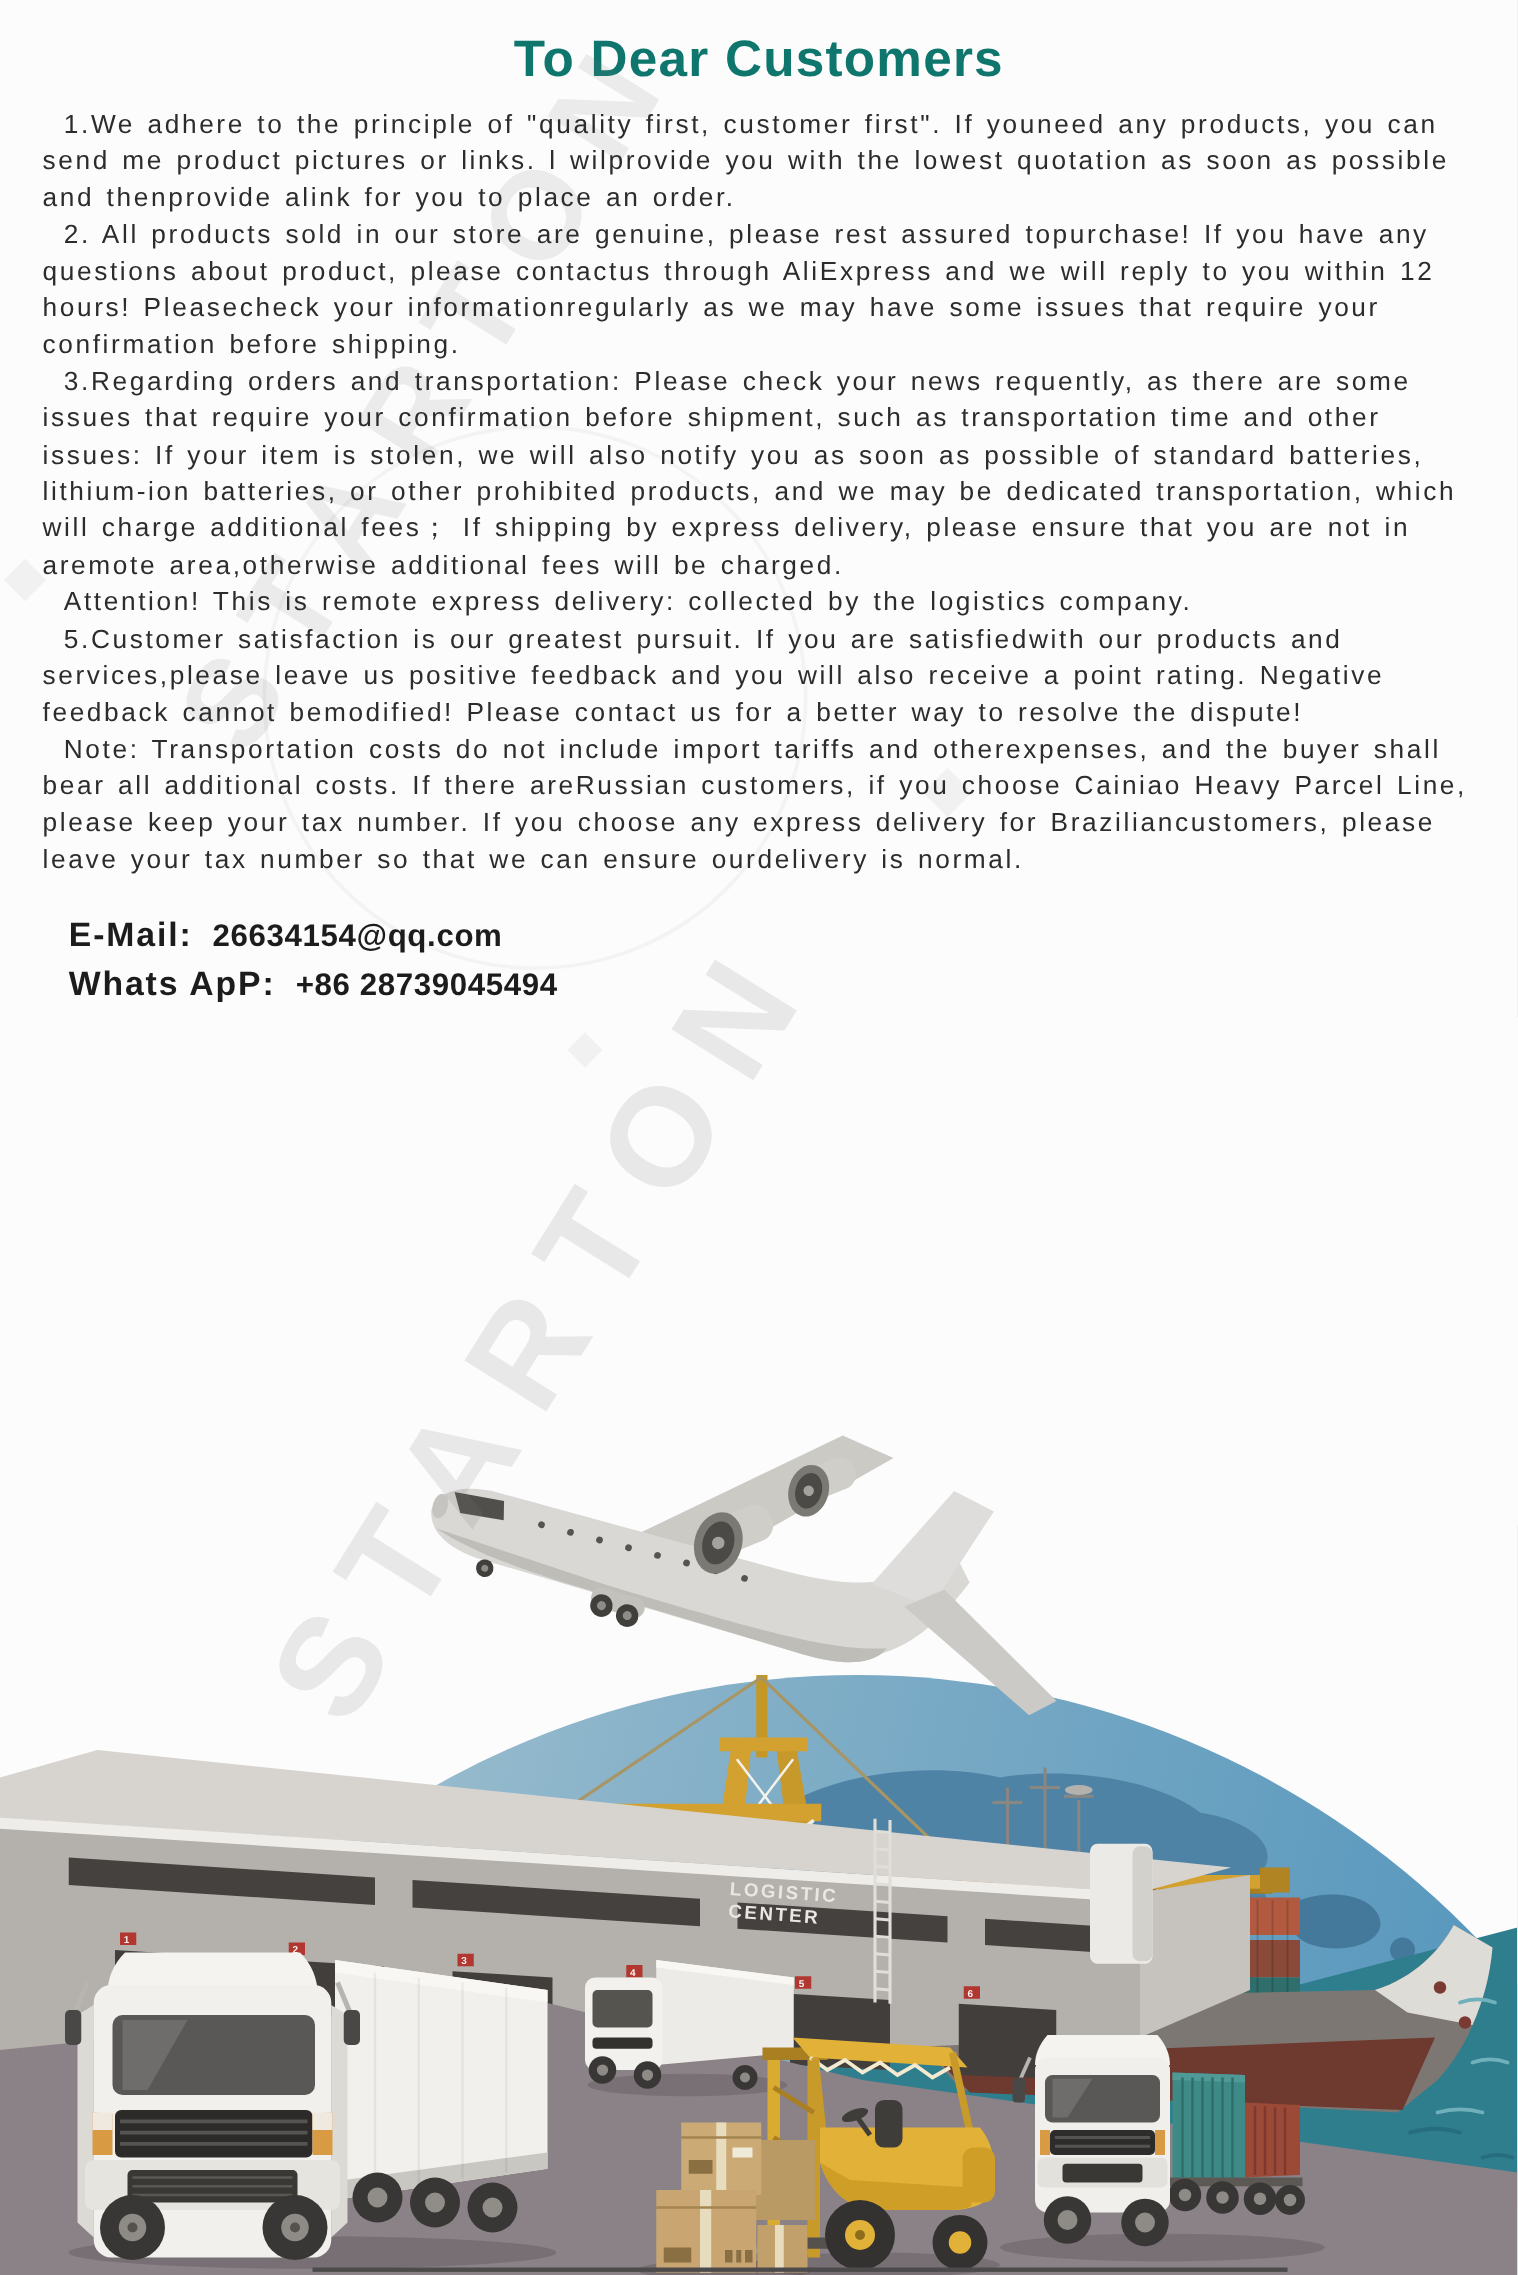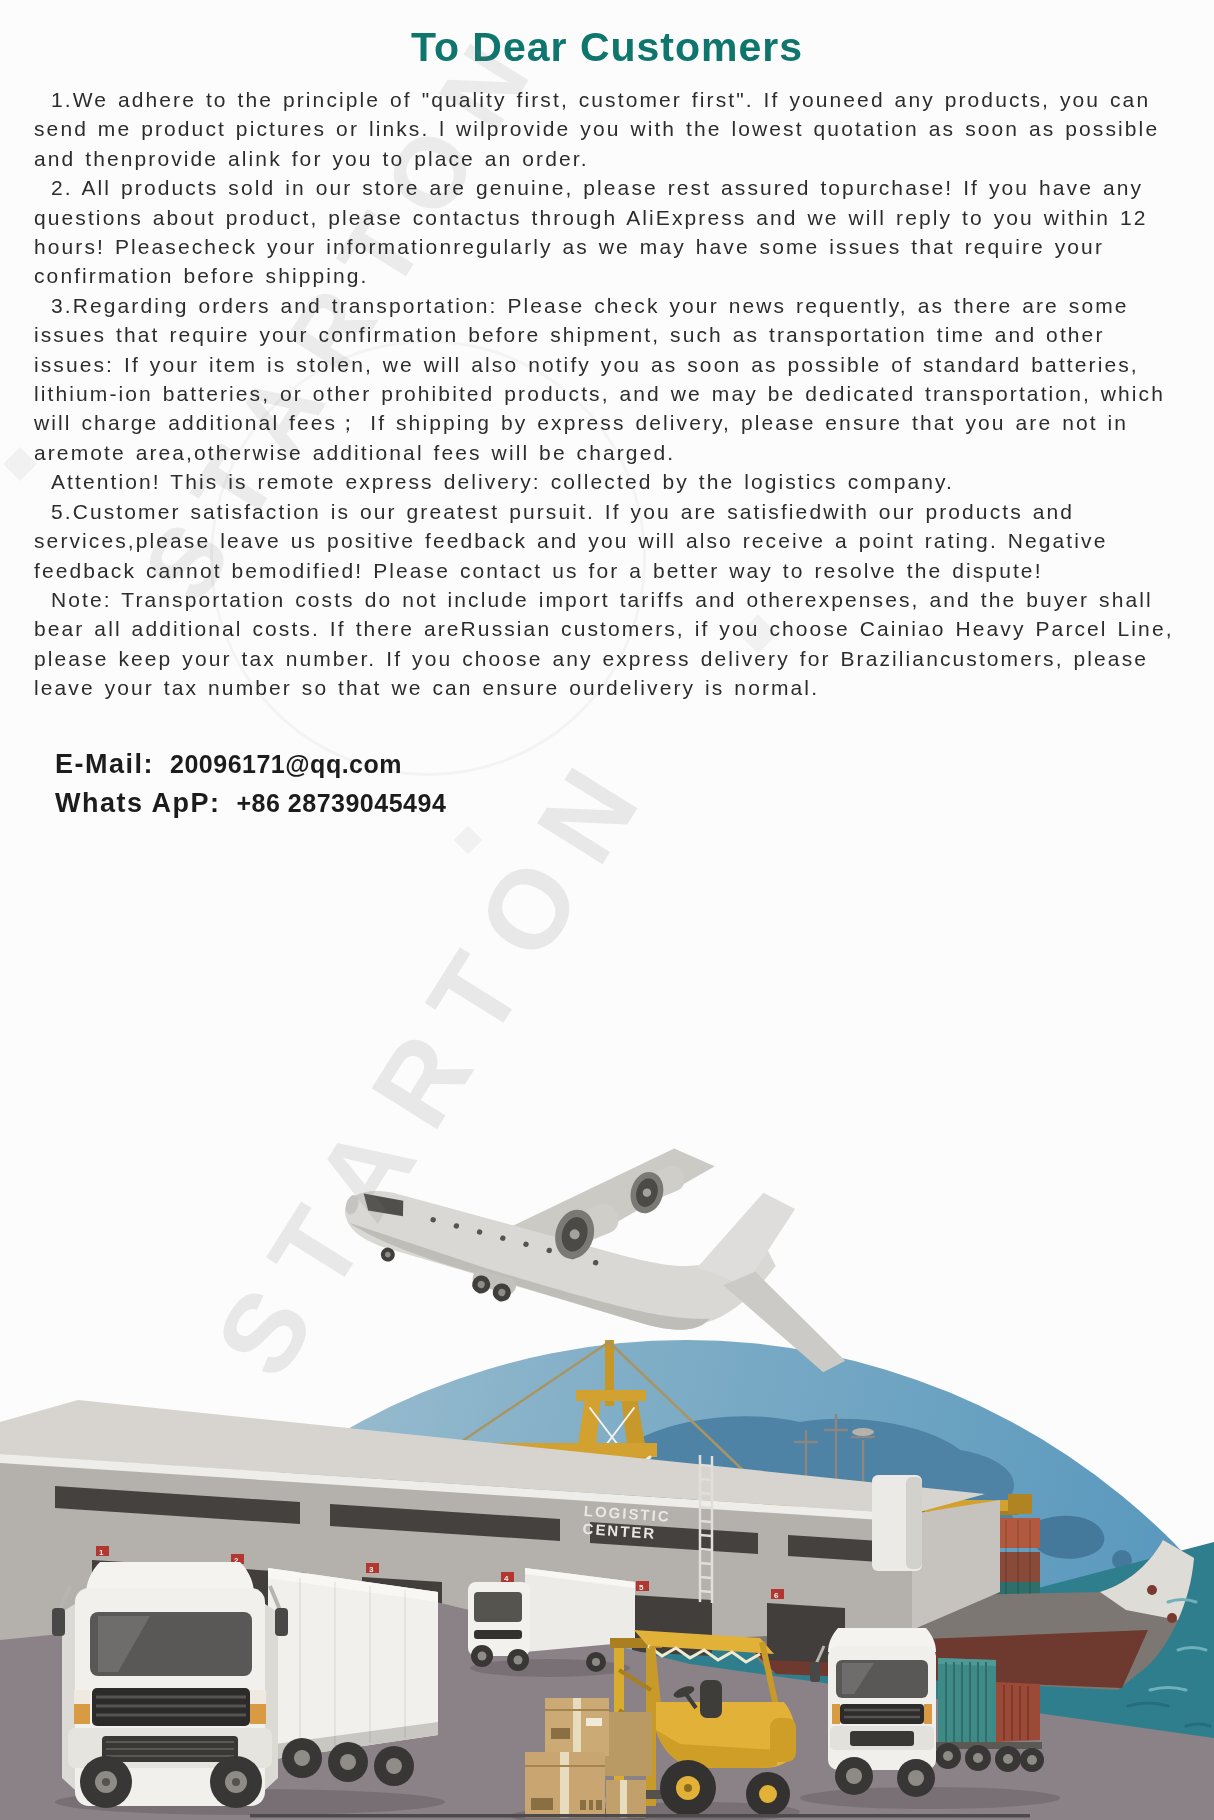--- a/index.html
+++ b/index.html
@@ -13,21 +13,21 @@
     font-size:41px;font-weight:700;letter-spacing:1px;color:#0f766e;
   }
   .body-text{
     position:relative;z-index:2;
     padding:14px 34px 0 34px;
     font-size:21px;line-height:29.4px;letter-spacing:2.1px;word-spacing:2px;
     color:#2c2c2c;font-weight:400;
   }
   .body-text p{margin:0;text-indent:17px;}
   .contact{position:relative;z-index:2;padding:16px 0 0 55px;color:#1c1c1c;}
-  .contact .row{margin-top:30px;display:flex;align-items:baseline;}
+  .contact .row{margin-top:14px;display:flex;align-items:baseline;}
   .contact .row + .row{margin-top:8px;}
   .contact .label{font-size:27px;font-weight:700;letter-spacing:1.5px;}
   .contact .value{font-size:25px;font-weight:700;letter-spacing:0.5px;margin-left:16px;}
   .watermark{
     position:absolute;z-index:1;pointer-events:none;
     font-size:100px;font-weight:700;letter-spacing:26px;
     color:rgba(125,125,125,0.13);transform:rotate(-58deg);white-space:nowrap;
   }
   .wm1{left:120px;top:560px;transform-origin:left top;}
   .wm2{left:190px;top:1330px;transform-origin:left top;font-size:112px;color:rgba(120,120,120,0.15);}
@@ -65,21 +65,21 @@
     <p>2. All products sold in our store are genuine, please rest assured topurchase! If you have any questions about product, please contactus through AliExpress and we will reply to you within 12 hours! Pleasecheck your informationregularly as we may have some issues that require your confirmation before shipping.</p>
     <p>3.Regarding orders and transportation: Please check your news requently, as there are some issues that require your confirmation before shipment, such as transportation time and other issues: If your item is stolen, we will also notify you as soon as possible of standard batteries, lithium-ion batteries, or other prohibited products, and we may be dedicated transportation, which will charge additional fees； If shipping by express delivery, please ensure that you are not in aremote area,otherwise additional fees will be charged.</p>
     <p>Attention! This is remote express delivery: collected by the logistics company.</p>
     <p>5.Customer satisfaction is our greatest pursuit. If you are satisfiedwith our products and services,please leave us positive feedback and you will also receive a point rating. Negative feedback cannot bemodified! Please contact us for a better way to resolve the dispute!</p>
     <p>Note: Transportation costs do not include import tariffs and otherexpenses, and the buyer shall bear all additional costs. If there areRussian customers, if you choose Cainiao Heavy Parcel Line, please keep your tax number. If you choose any express delivery for Braziliancustomers, please leave your tax number so that we can ensure ourdelivery is normal.</p>
   </div>
 
   <div class="contact">
     <div class="row">
       <span class="label">E-Mail:</span>
-      <span class="value">20096171@qq.com</span>
+      <span class="value">26634154@qq.com</span>
     </div>
     <div class="row">
       <span class="label">Whats ApP:</span>
       <span class="value">+86 28739045494</span>
     </div>
   </div>
 
   <svg class="illustration" width="1214" height="730" viewBox="0 0 1214 730">
     <defs>
       <linearGradient id="oceanGrad" x1="0" y1="0" x2="1" y2="0.25">

